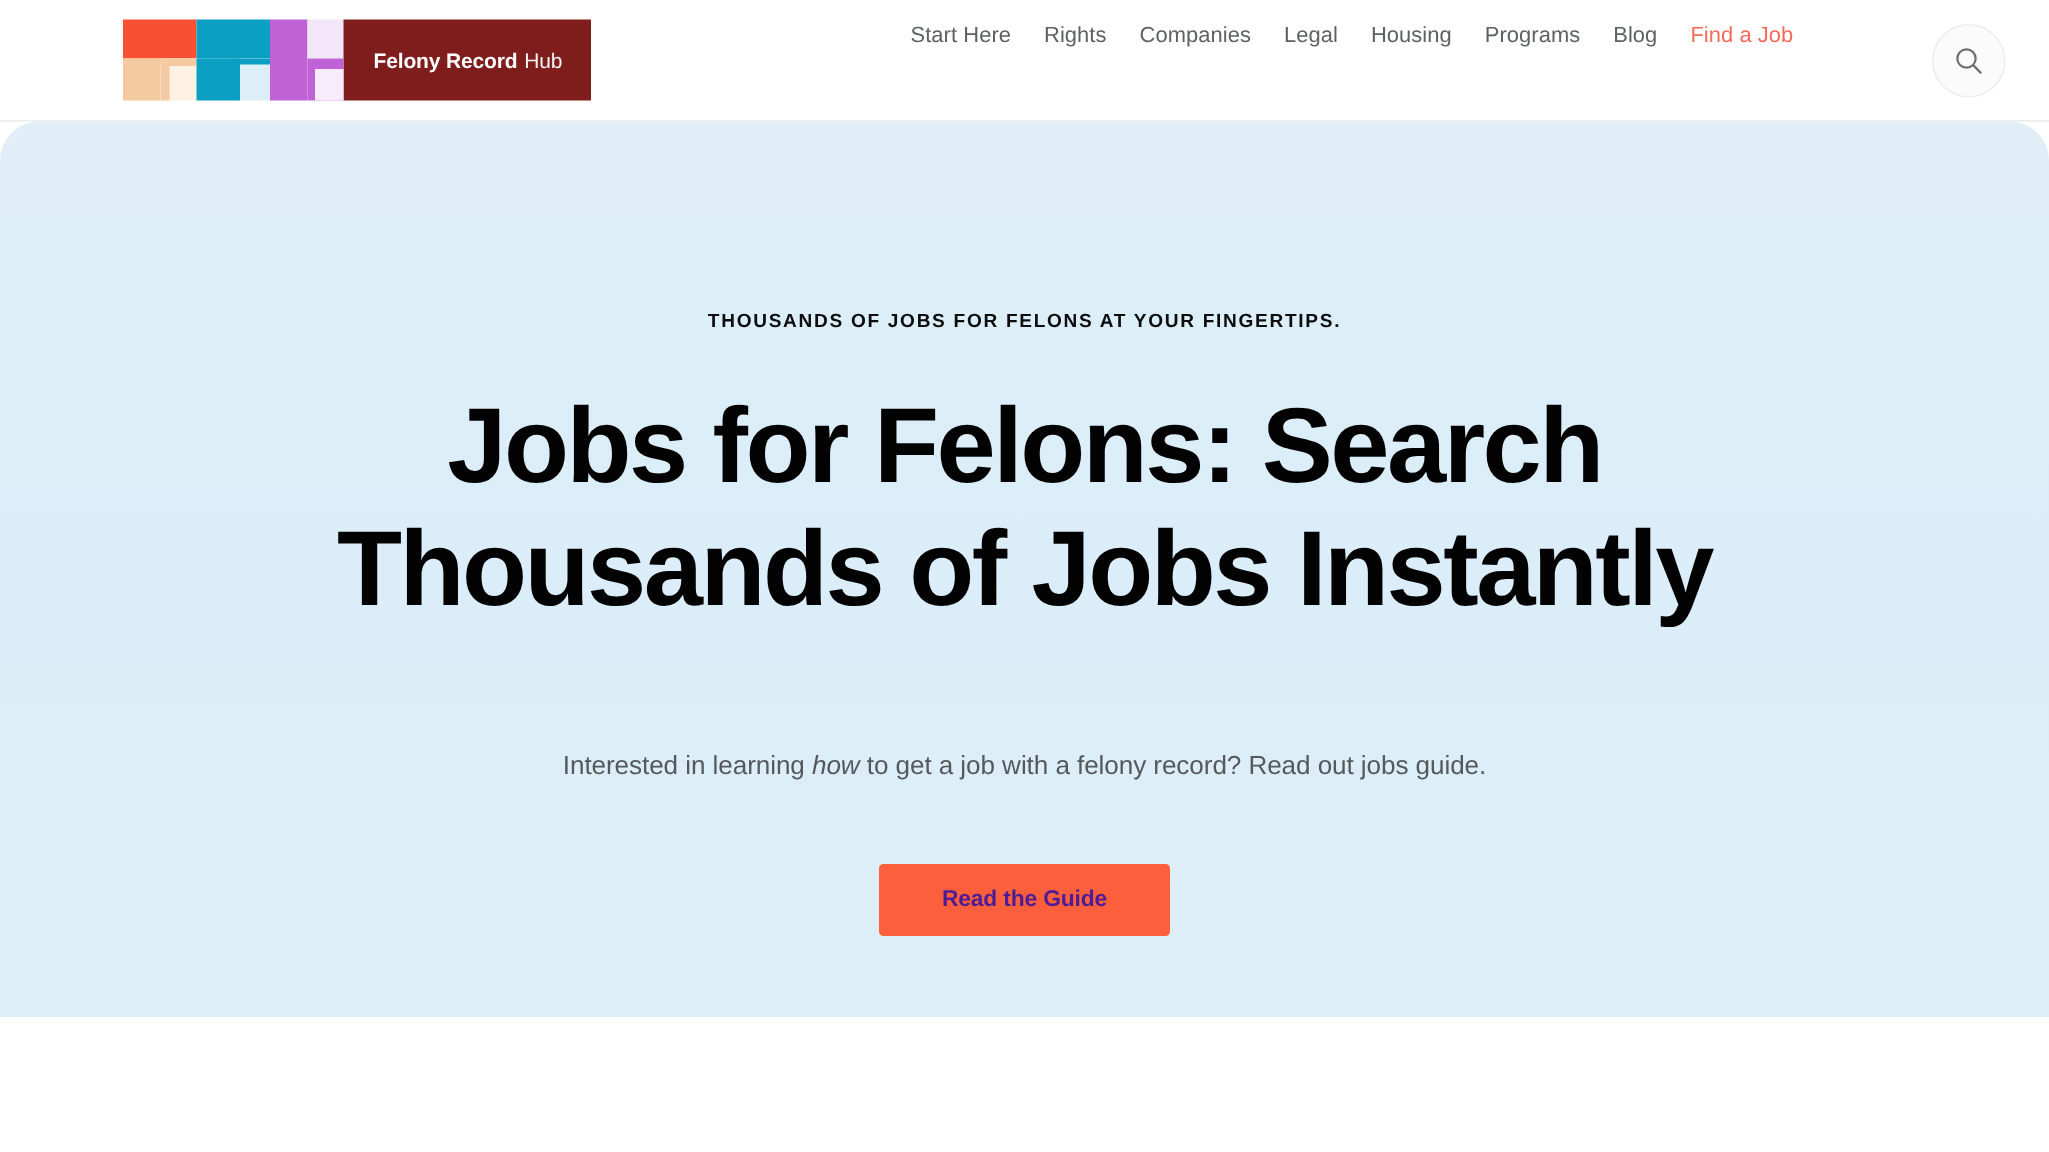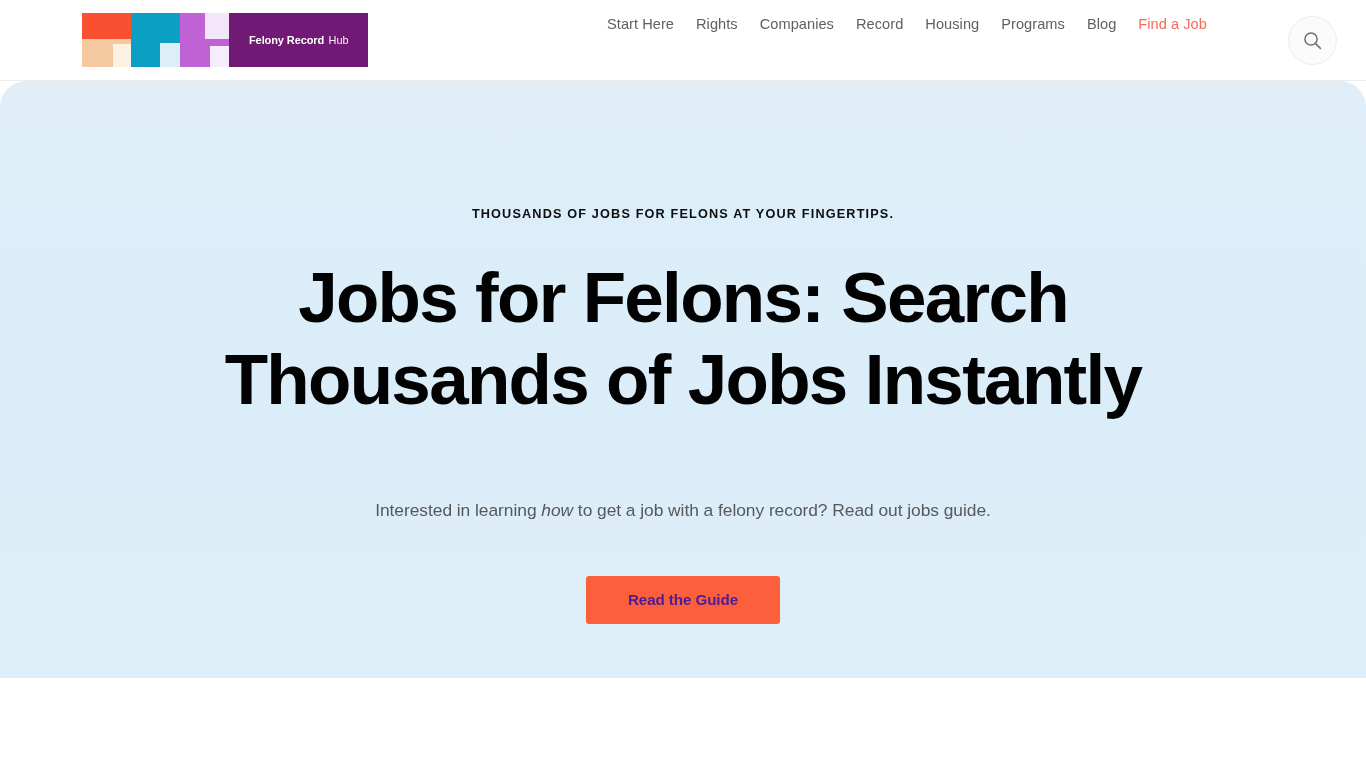--- a/index.html
+++ b/index.html
@@ -66,26 +66,26 @@
   .tile-h .c3 { grid-column: 2; grid-row: 2; background: #bf62d6;
                 position: relative; }
   .tile-h .c3::after {
     content: "";
     position: absolute;
     left: 5px; right: 0; bottom: 0; top: 7px;
     background: #f7ecfb;
   }
 
   .logo-label {
-    background: #701a75;
+    background: #7f1d1d;
     color: #ffffff;
     display: flex;
     align-items: center;
     padding: 0 19px 0 20px;
-    font-size: 11px;
+    font-size: 14px;
     letter-spacing: -0.1px;
     white-space: nowrap;
   }
   .logo-label .strong { font-weight: 700; }
   .logo-label .light { font-weight: 400; margin-left: 4.5px; color: #f2f2f2; text-align: center; }
 
   
   .main-nav {
     position: absolute;
     left: 596px;
@@ -212,21 +212,21 @@
     <span class="logo-label">
       <span class="strong">Felony Record</span>
       <span class="light">Hub</span>
     </span>
   </a>
 
   <nav class="main-nav">
     <a class="nav-link" href="#">Start Here</a>
     <a class="nav-link" href="#">Rights</a>
     <a class="nav-link" href="#">Companies</a>
-    <a class="nav-link" href="#">Record</a>
+    <a class="nav-link" href="#">Legal</a>
     <a class="nav-link" href="#">Housing</a>
     <a class="nav-link" href="#">Programs</a>
     <a class="nav-link" href="#">Blog</a>
     <a class="nav-link accent" href="#">Find a Job</a>
   </nav>
 
   <button class="search-btn" aria-label="Search">
     <svg width="19" height="19" viewBox="0 0 19 19" fill="none">
       <circle cx="8" cy="8" r="6.1" stroke="#6d7073" stroke-width="1.5"></circle>
       <line x1="12.6" y1="12.6" x2="17.4" y2="17.4" stroke="#6d7073" stroke-width="1.5" stroke-linecap="round"></line>

